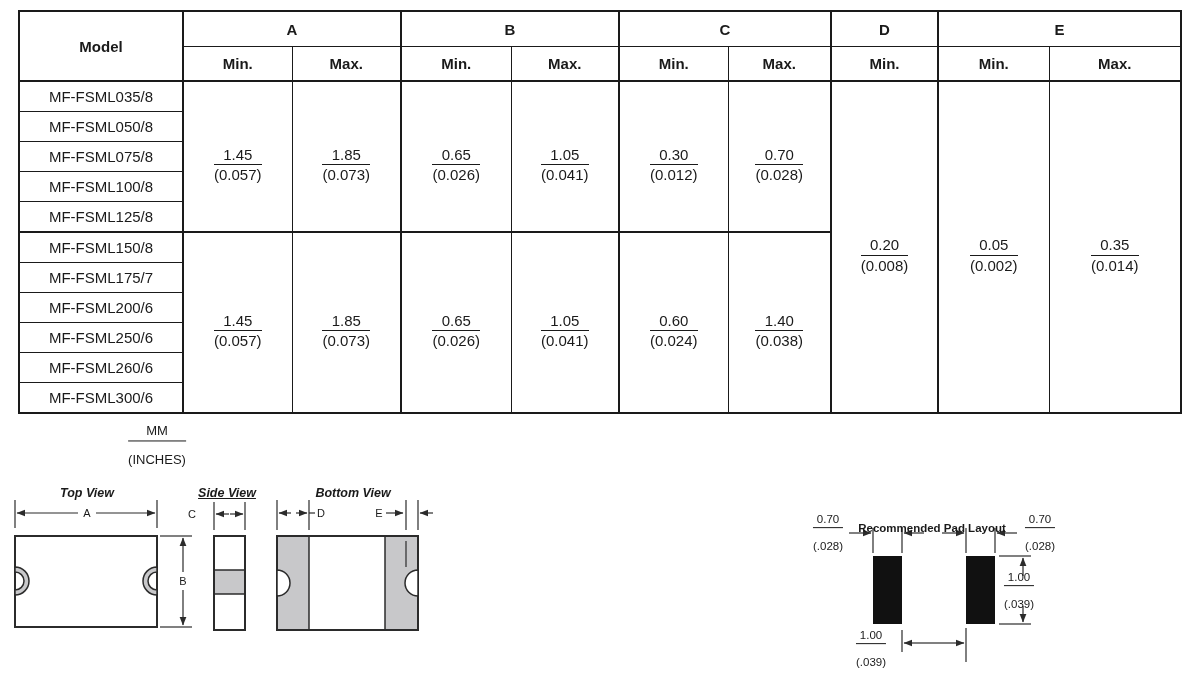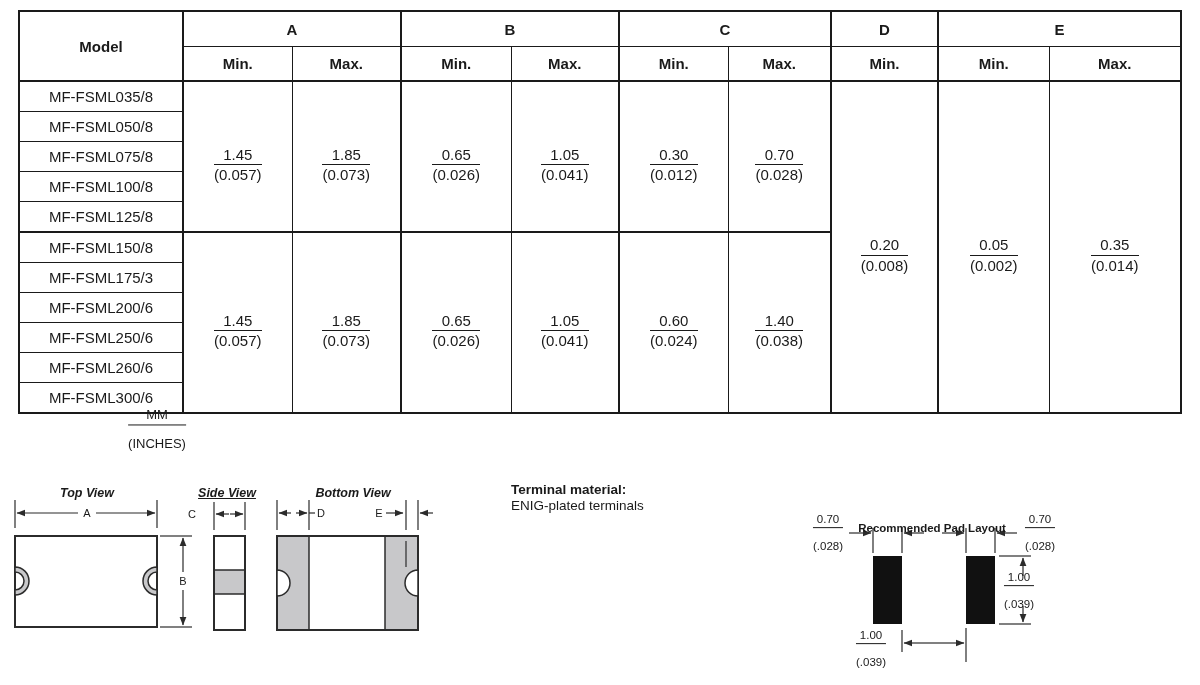--- a/index.html
+++ b/index.html
@@ -21,21 +21,21 @@
   .fr .n{display:block;border-bottom:1.5px solid #1a1a1a;padding:0 4px 1px;}
   .fr .d{display:block;padding-top:1px;}
 
   
   .lbl{position:absolute;transform:translate(-50%,-50%);white-space:nowrap;}
   .vtitle{font-weight:bold;font-style:italic;font-size:12.5px;}
   .dimletter{font-size:11px;}
   .pfr{position:absolute;transform:translate(-50%,-50%);text-align:center;font-size:11.5px;line-height:1.12;}
   .pfr .n{display:block;border-bottom:1.3px solid #1a1a1a;padding:0 3px 1px;}
   .pfr .d{display:block;padding-top:12px;}
-  .legend{font-size:13px;}
+  .legend{font-size:13px;margin-top:16px;}
   .term{position:absolute;left:511px;top:482px;font-size:13.5px;line-height:16px;}
   .term .tl{font-weight:bold;}
   .padtitle{font-weight:bold;font-size:11.5px;margin-top:34px;}
 </style>
 </head>
 <body>
 
 <div id="page">
 
   <table class="dim">
@@ -100,21 +100,21 @@
       <tr class="g2s">
         <td class="model">MF-FSML150/8</td>
         <td rowspan="6" class="gl"><span class="fr"><span class="n">1.45</span><span class="d">(0.057)</span></span></td>
         <td rowspan="6"><span class="fr"><span class="n">1.85</span><span class="d">(0.073)</span></span></td>
         <td rowspan="6" class="gl"><span class="fr"><span class="n">0.65</span><span class="d">(0.026)</span></span></td>
         <td rowspan="6"><span class="fr"><span class="n">1.05</span><span class="d">(0.041)</span></span></td>
         <td rowspan="6" class="gl"><span class="fr"><span class="n">0.60</span><span class="d">(0.024)</span></span></td>
         <td rowspan="6"><span class="fr"><span class="n">1.40</span><span class="d">(0.038)</span></span></td>
       </tr>
       <tr>
-          <td class="model">MF-FSML175/3</td>
+          <td class="model">MF-FSML175/7</td>
         </tr>
       <tr>
           <td class="model">MF-FSML200/6</td>
         </tr>
       <tr>
           <td class="model">MF-FSML250/6</td>
         </tr>
       <tr>
           <td class="model">MF-FSML260/6</td>
         </tr>
@@ -209,24 +209,20 @@
   <div class="lbl vtitle" style="left:87px;top:493px;">Top View</div>
   <div class="lbl vtitle" style="left:227px;top:493px;text-decoration:underline;">Side View</div>
   <div class="lbl vtitle" style="left:353px;top:493px;">Bottom View</div>
 
   <div class="lbl dimletter" style="left:87px;top:513px;">A</div>
   <div class="lbl dimletter" style="left:183px;top:581px;">B</div>
   <div class="lbl dimletter" style="left:192px;top:514px;">C</div>
   <div class="lbl dimletter" style="left:321px;top:513px;">D</div>
   <div class="lbl dimletter" style="left:379px;top:513px;">E</div>
 
-  <div class="term">
-    <div class="tl">Terminal material:</div>
-    <div>ENIG-plated terminals</div>
-  </div>
 
   <div class="lbl padtitle" style="left:932px;top:494px;">Recommended Pad Layout</div>
 
   <div class="pfr" style="left:828px;top:533px;">
     <span class="n">0.70</span>
     <span class="d">(.028)</span>
   </div>
   <div class="pfr" style="left:1040px;top:533px;">
     <span class="n">0.70</span>
     <span class="d">(.028)</span>

